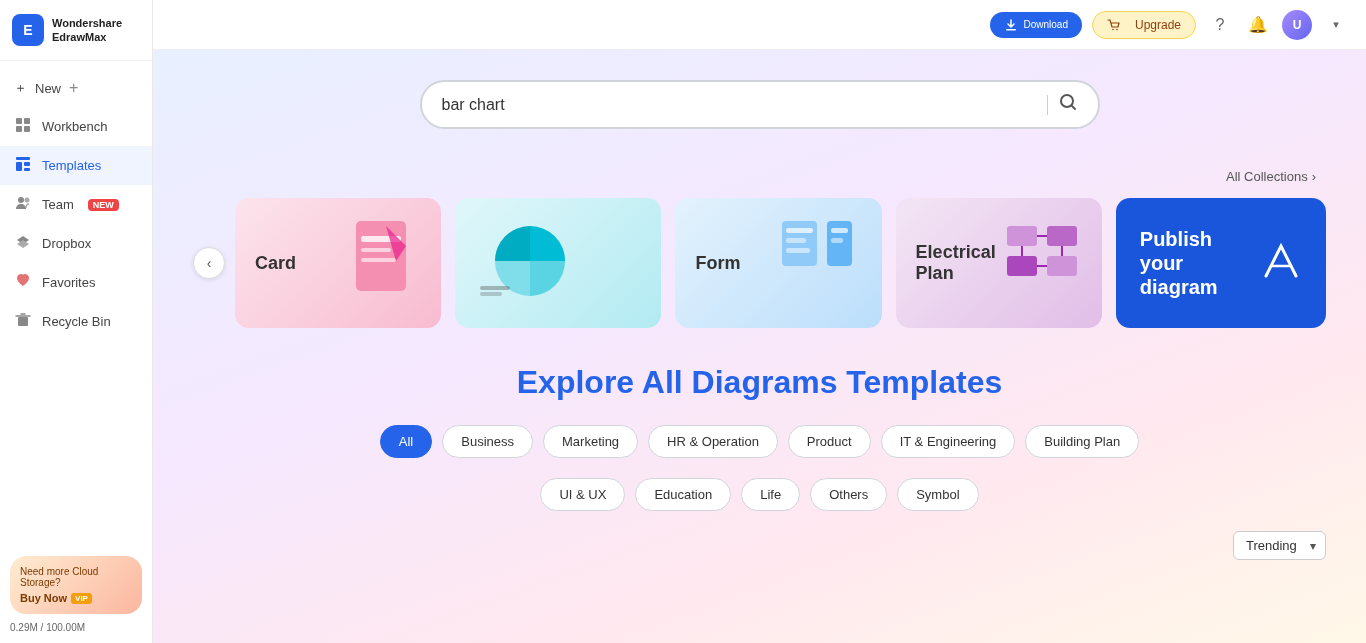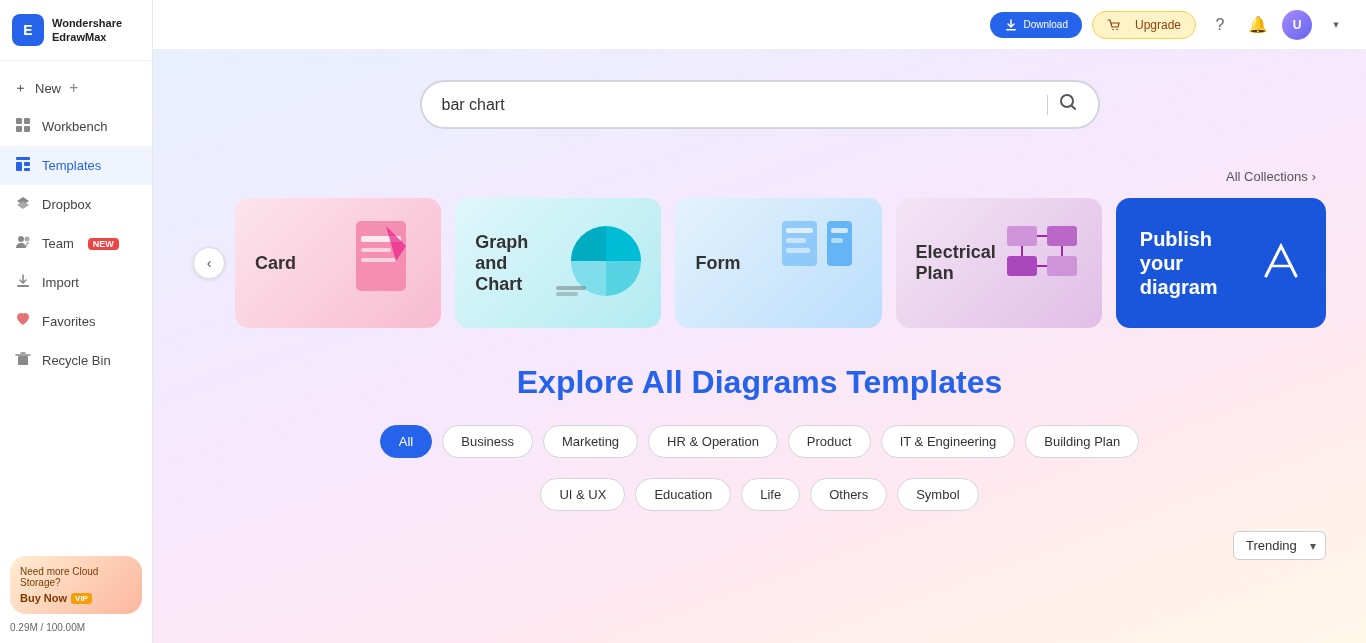--- a/index.html
+++ b/index.html
@@ -353,54 +353,45 @@
     <div class="sidebar-item active">
       <span class="icon">
         <svg width="16" height="16" viewBox="0 0 16 16" fill="none">
           <rect x="1" y="1" width="14" height="3" rx="1" fill="#2563eb"></rect>
           <rect x="1" y="6" width="6" height="9" rx="1" fill="#2563eb"></rect>
           <rect x="9" y="6" width="6" height="4" rx="1" fill="#2563eb"></rect>
           <rect x="9" y="12" width="6" height="3" rx="1" fill="#2563eb"></rect>
         </svg>
       </span>
       <span>Templates</span>
-    </div>
-
-    <div class="sidebar-item">
-      <span class="icon">
-        <svg width="16" height="16" viewBox="0 0 16 16" fill="none">
-          <path d="M8 2L2 6l6 4 6-4L8 2z" fill="#888"></path>
-          <path d="M2 10l6 4 6-4-6-4-6 4z" fill="#aaa"></path>
-        </svg>
-      </span>
-      <span>Dropbox</span>
     </div>
 
     <div class="sidebar-item">
       <span class="icon">
         <svg width="16" height="16" viewBox="0 0 16 16" fill="none">
           <circle cx="6" cy="5" r="3" fill="#888"></circle>
           <path d="M1 14c0-3 2-5 5-5s5 2 5 5" fill="#888"></path>
           <circle cx="12" cy="5" r="2.5" fill="#aaa"></circle>
           <path d="M11 13c0-2.5 1-4 3-4" stroke="#aaa" stroke-width="1.5" fill="none"></path>
         </svg>
       </span>
       <span>Team</span>
       <span class="badge-new">NEW</span>
     </div>
 
     <div class="sidebar-item">
       <span class="icon">
         <svg width="16" height="16" viewBox="0 0 16 16" fill="none">
-          <path d="M8 2v8M5 7l3 3 3-3" stroke="#888" stroke-width="1.5" fill="none" stroke-linecap="round"></path>
-          <rect x="2" y="12" width="12" height="2" rx="1" fill="#888"></rect>
+          <path d="M8 2L2 6l6 4 6-4L8 2z" fill="#888"></path>
+          <path d="M2 10l6 4 6-4-6-4-6 4z" fill="#aaa"></path>
         </svg>
       </span>
-      <span>Import</span>
-    </div>
+      <span>Dropbox</span>
+    </div>
+
 
     <div class="sidebar-item">
       <span class="icon">
         <svg width="16" height="16" viewBox="0 0 16 16" fill="none">
           <path d="M8 13s-6-4-6-8a4 4 0 0 1 6-3.46A4 4 0 0 1 14 5c0 4-6 8-6 8z" fill="#e57373"></path>
         </svg>
       </span>
       <span>Favorites</span>
     </div>
 
@@ -486,21 +477,20 @@
               <rect x="15" y="5" width="50" height="70" rx="5" fill="#f48fb1"></rect>
               <rect x="20" y="20" width="40" height="6" rx="2" fill="white" opacity="0.8"></rect>
               <rect x="20" y="32" width="30" height="4" rx="2" fill="white" opacity="0.6"></rect>
               <rect x="20" y="42" width="35" height="4" rx="2" fill="white" opacity="0.6"></rect>
               <path d="M45 10 L65 30 L55 45" fill="#e91e8c" opacity="0.7"></path>
             </svg>
           </div>
         </div>
 
         <div class="carousel-card card-teal">
-          <span class="card-label">Graph and Chart</span>
           <div class="card-img">
             <svg width="90" height="90" viewBox="0 0 90 90" fill="none">
               <circle cx="55" cy="45" r="35" fill="#26c6da" opacity="0.2"></circle>
               <path d="M55 45 L55 10 A35 35 0 0 1 90 45 Z" fill="#00bcd4"></path>
               <path d="M55 45 L90 45 A35 35 0 0 1 55 80 Z" fill="#26c6da" opacity="0.6"></path>
               <path d="M55 45 L55 80 A35 35 0 0 1 20 45 Z" fill="#80deea"></path>
               <path d="M55 45 L20 45 A35 35 0 0 1 55 10 Z" fill="#00acc1"></path>
               <rect x="5" y="70" width="30" height="4" rx="2" fill="#555" opacity="0.4"></rect>
               <rect x="5" y="76" width="22" height="4" rx="2" fill="#555" opacity="0.3"></rect>
             </svg>

